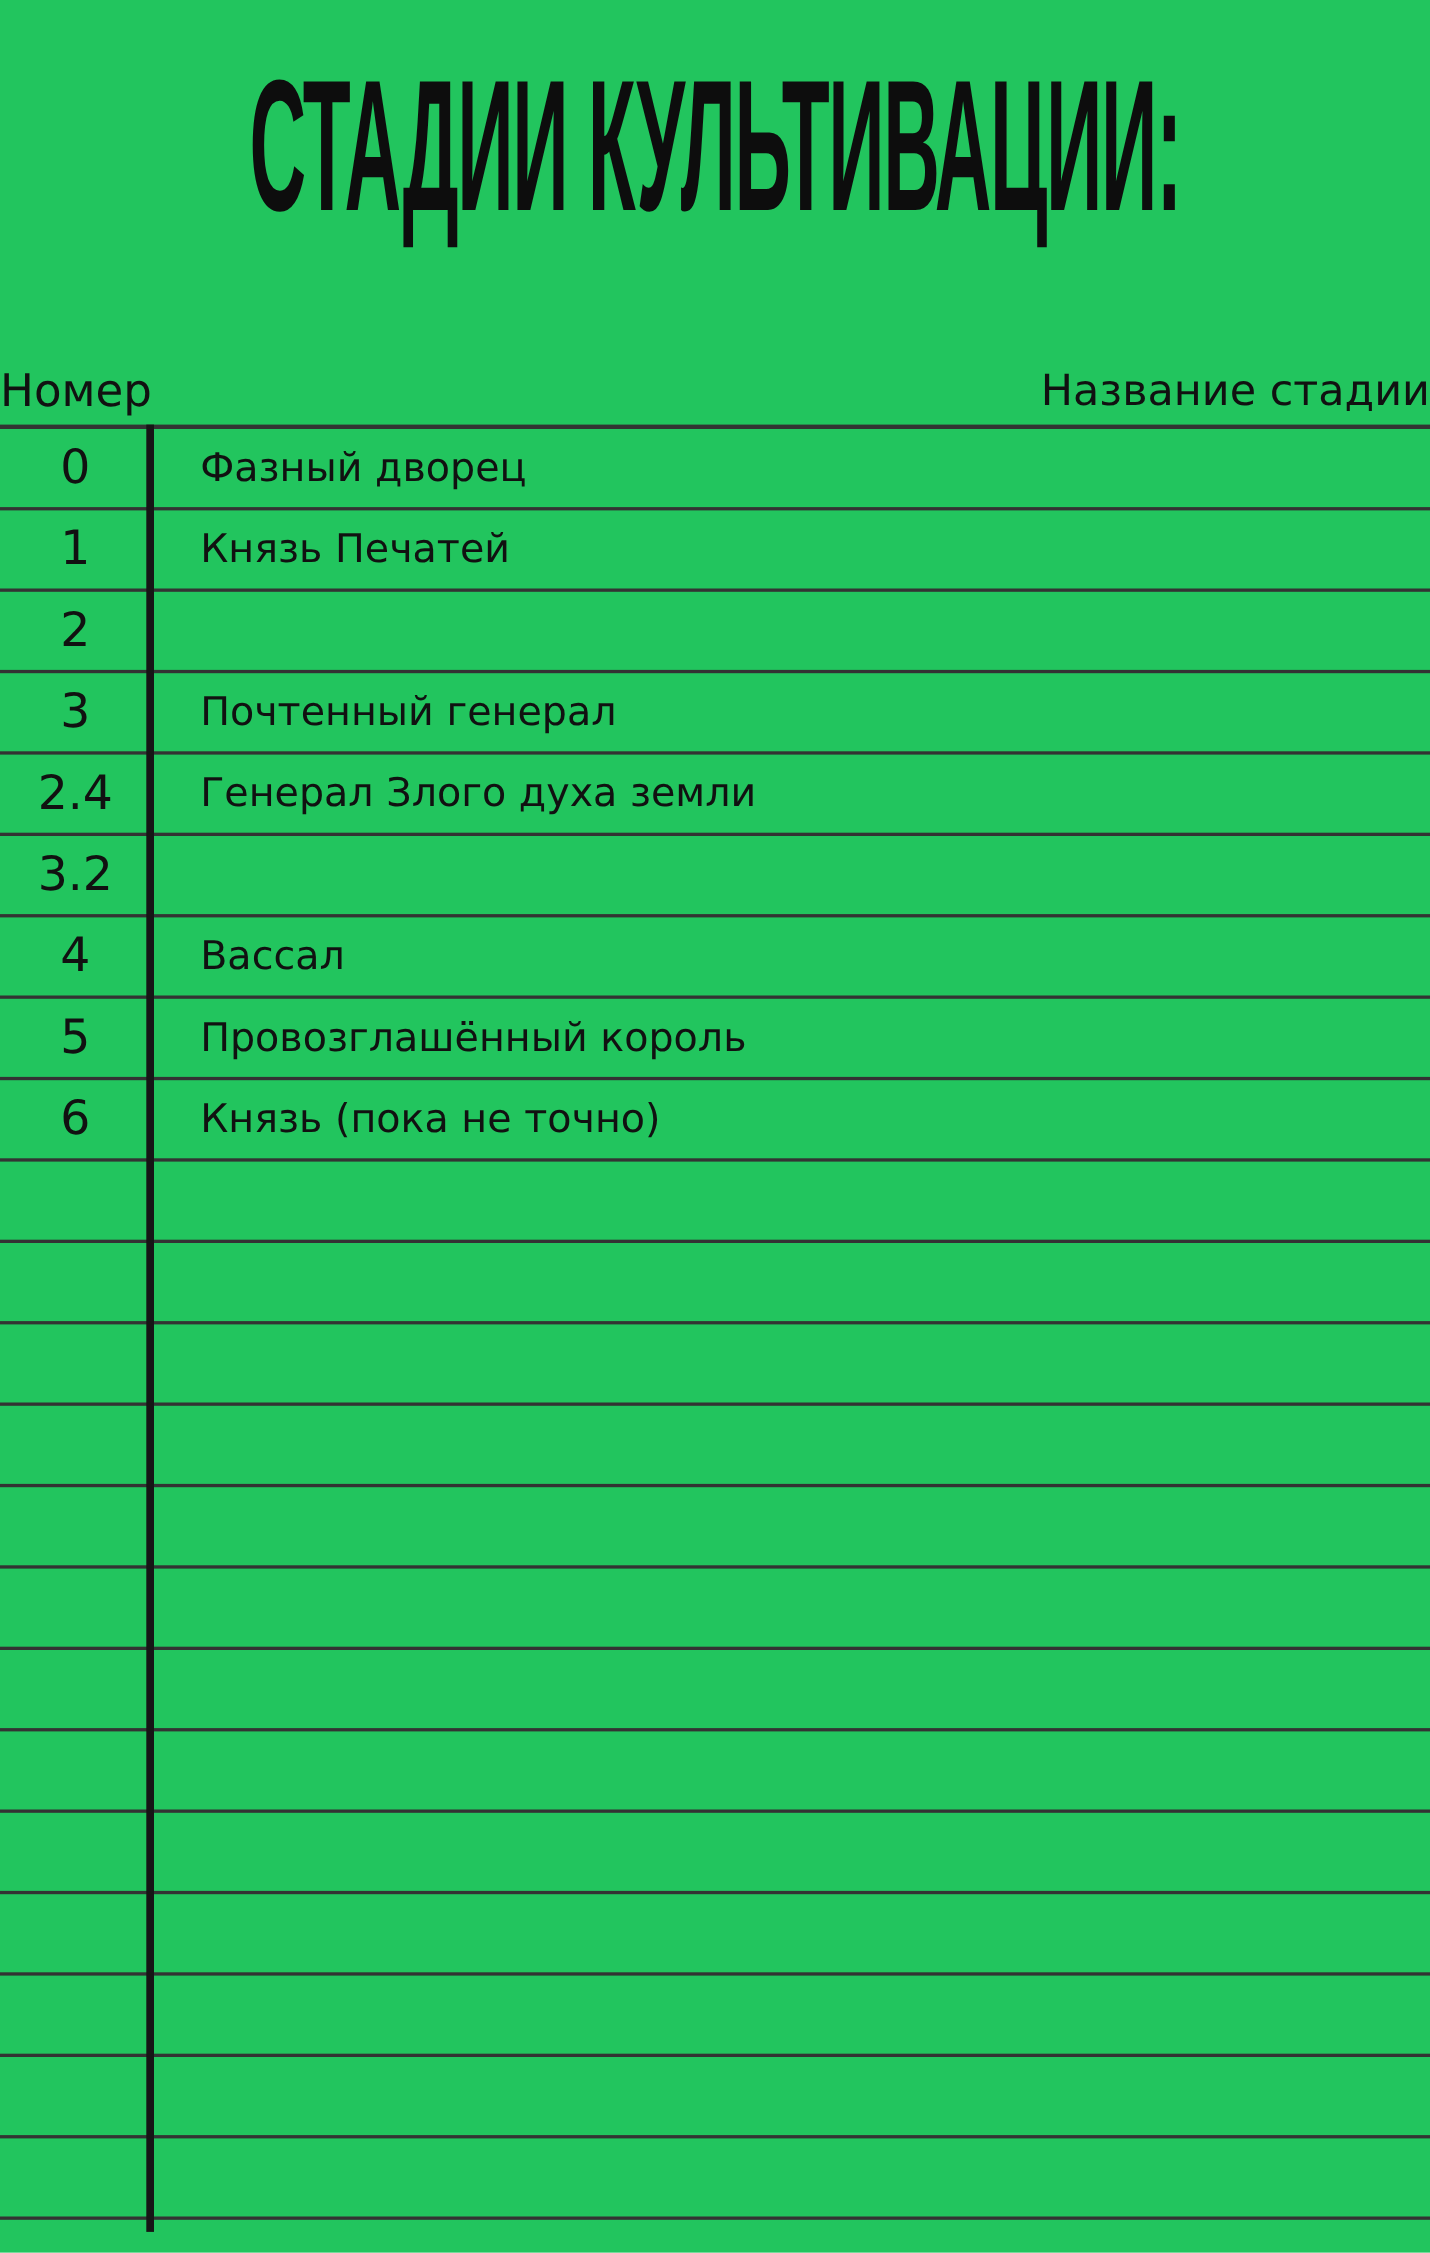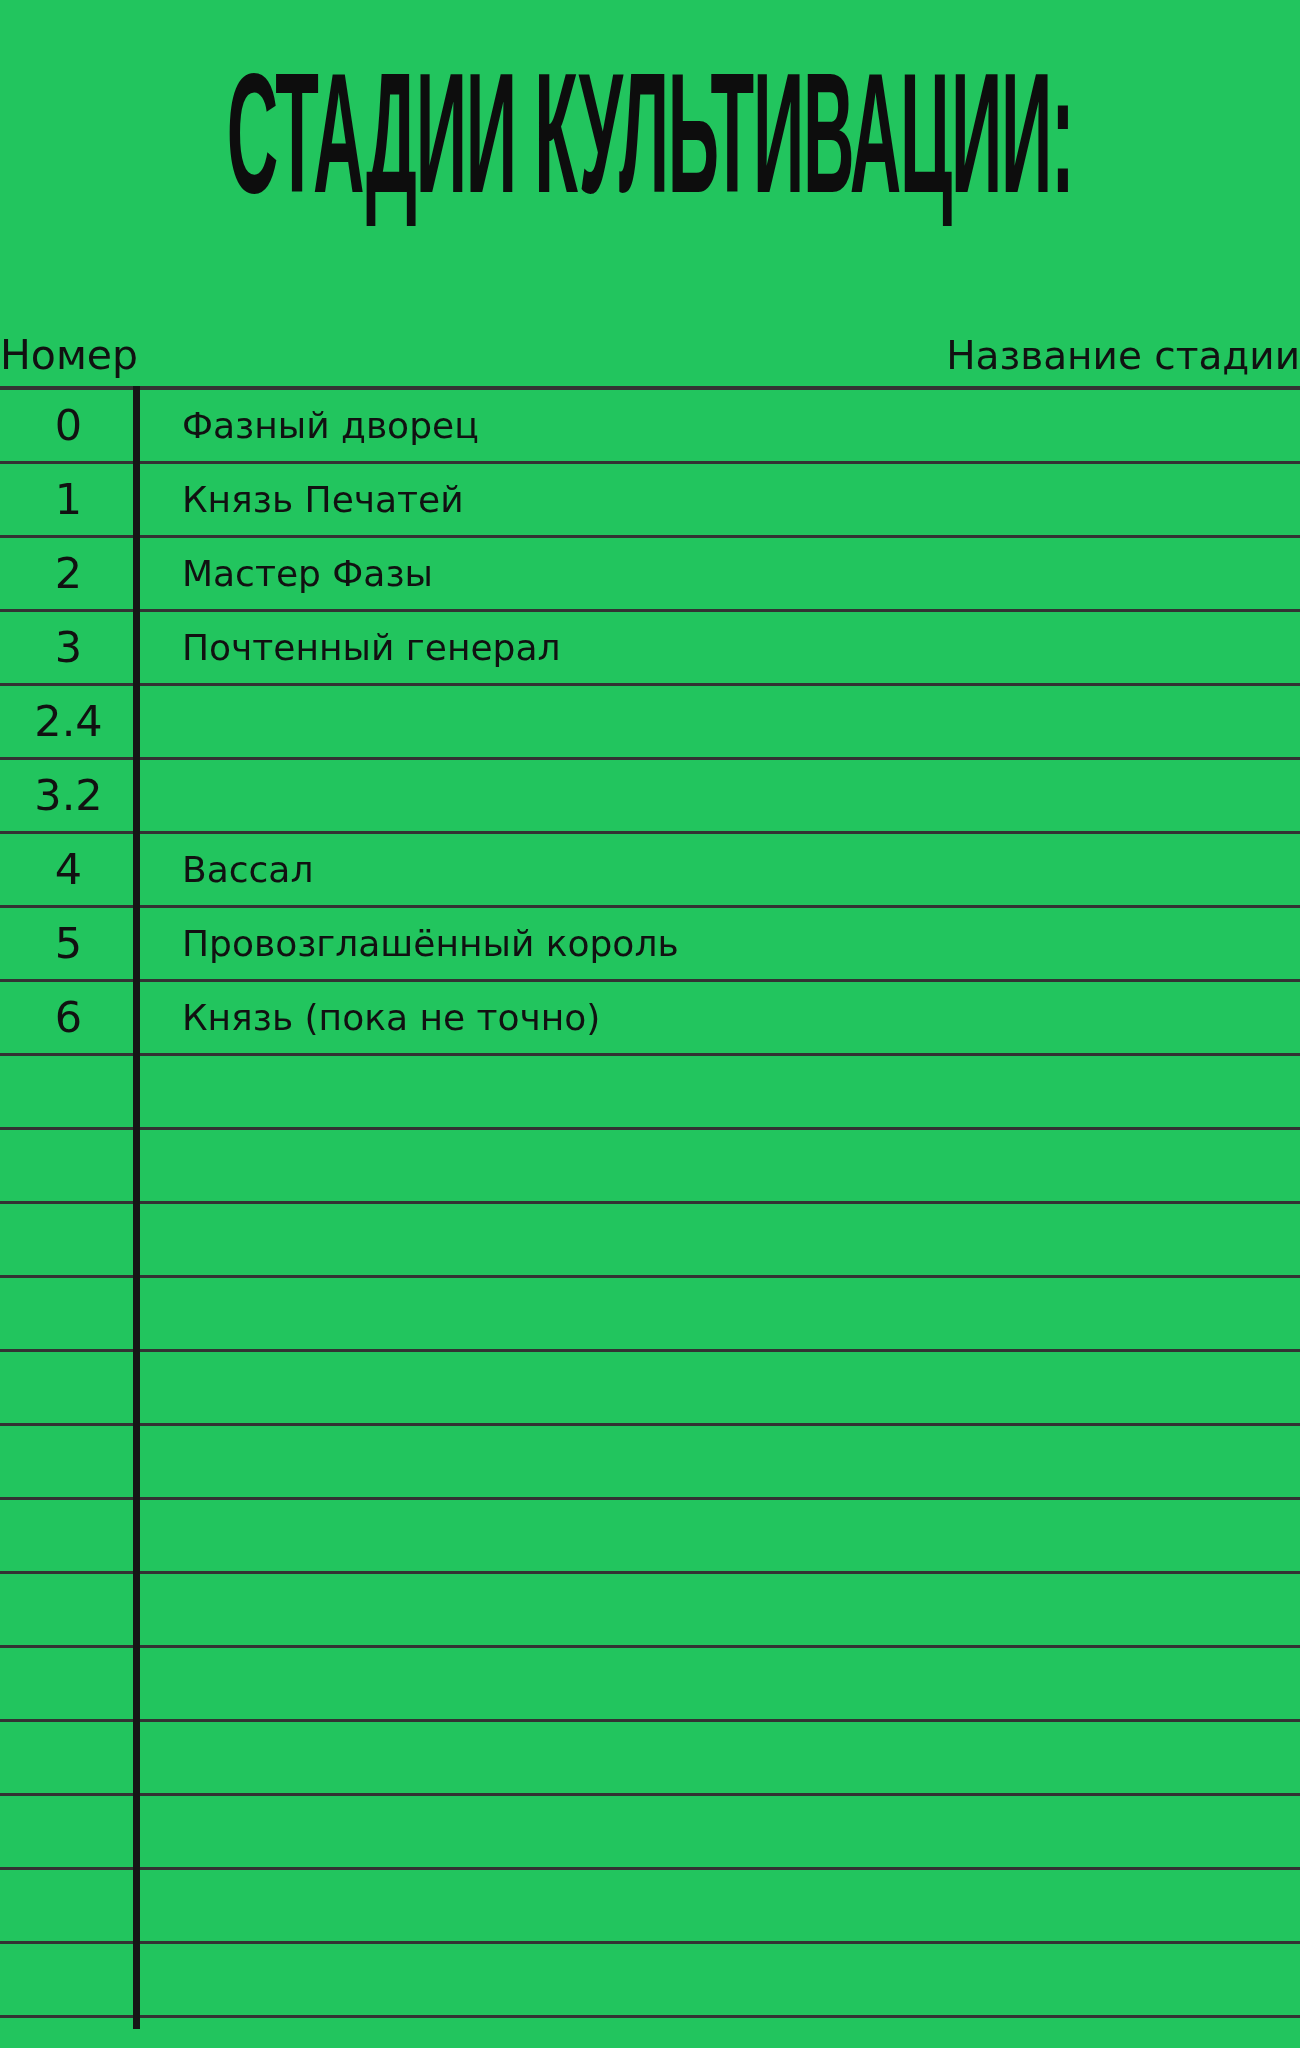--- a/index.html
+++ b/index.html
@@ -116,30 +116,30 @@
     <div class="cell-name">Фазный дворец</div>
   </div>
 
   <div class="row">
     <div class="cell-number">1</div>
     <div class="cell-name">Князь Печатей</div>
   </div>
 
   <div class="row">
     <div class="cell-number">2</div>
-    <div class="cell-name">Мастер Фазы</div>
   </div>
 
   <div class="row">
     <div class="cell-number">3</div>
     <div class="cell-name">Почтенный генерал</div>
   </div>
 
   <div class="row">
     <div class="cell-number">2.4</div>
+    <div class="cell-name">Генерал Злого духа земли</div>
   </div>
 
   <div class="row">
     <div class="cell-number">3.2</div>
   </div>
 
   <div class="row">
     <div class="cell-number">4</div>
     <div class="cell-name">Вассал</div>
   </div>

